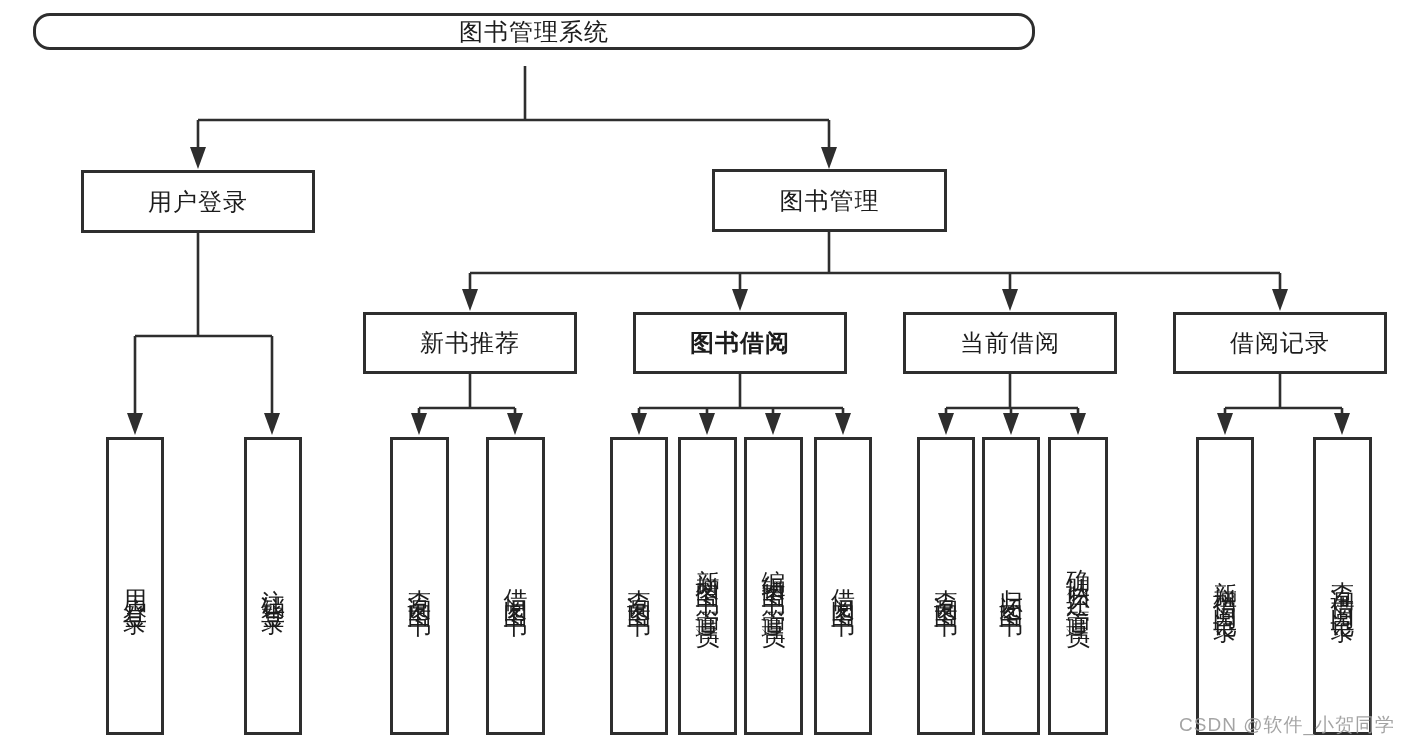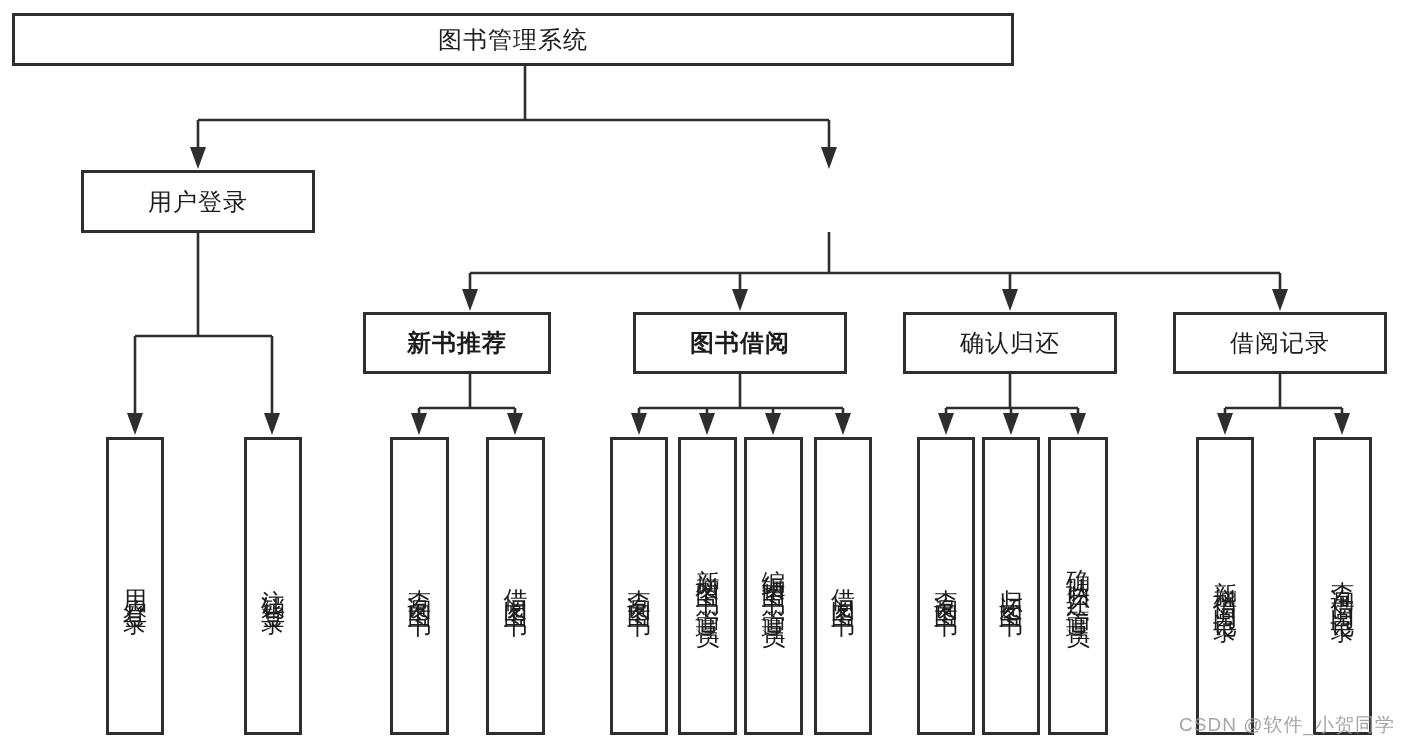--- a/index.html
+++ b/index.html
@@ -31,24 +31,24 @@
     letter-spacing:1px;
   }
   .vbox{
     writing-mode:vertical-rl;
     text-orientation:mixed;
     letter-spacing:8px;
     top:437px;height:298px;
     font-size:24px;
   }
   
-  #n-root   {left:12px;  top:13px;  width:1002px; height:53px;}
+  #n-root   {left:33px;  top:13px;  width:1002px; height:37px;border-radius:17px;}
   #n-login  {left:81px;  top:170px; width:234px;  height:63px;}
   #n-mgmt   {left:712px; top:169px; width:235px;  height:63px;}
-  #n-newrec {left:363px; top:312px; width:188px;  height:62px;font-weight:bold;}
+  #n-newrec {left:363px; top:312px; width:214px;  height:62px;}
   #n-borrow {left:633px; top:312px; width:214px;  height:62px;font-weight:bold;}
   #n-current{left:903px; top:312px; width:214px;  height:62px;}
   #n-records{left:1173px;top:312px; width:214px;  height:62px;}
   
   #v1 {left:106px; width:58px;}
   #v2 {left:244px; width:58px;}
   #v3 {left:390px; width:59px;}
   #v4 {left:486px; width:59px;}
   #v5 {left:610px; width:58px;}
   #v6 {left:678px; width:59px;}
@@ -107,24 +107,25 @@
     <polygon points="1070,413 1086,413 1078,435"></polygon>
 
     <path d="M1280 374 V408 M1225 408 H1342 M1225 408 V413 M1342 408 V413"></path>
     <polygon points="1217,413 1233,413 1225,435"></polygon>
     <polygon points="1334,413 1350,413 1342,435"></polygon>
   </svg>
 
   <div class="box" id="n-root">图书管理系统</div>
 
   <div class="box" id="n-login">用户登录</div>
+  <div class="box" id="n-mgmt">图书管理</div>
 
   <div class="box" id="n-newrec">新书推荐</div>
   <div class="box" id="n-borrow">图书借阅</div>
-  <div class="box" id="n-current">确认归还</div>
+  <div class="box" id="n-current">当前借阅</div>
   <div class="box" id="n-records">借阅记录</div>
 
   <div class="box vbox" id="v1">用户登录</div>
   <div class="box vbox" id="v2">注销登录</div>
 
   <div class="box vbox" id="v3">查询图书</div>
   <div class="box vbox" id="v4">借阅图书</div>
 
   <div class="box vbox" id="v5">查询图书</div>
   <div class="box vbox" id="v6">新增图书（管理员）</div>

